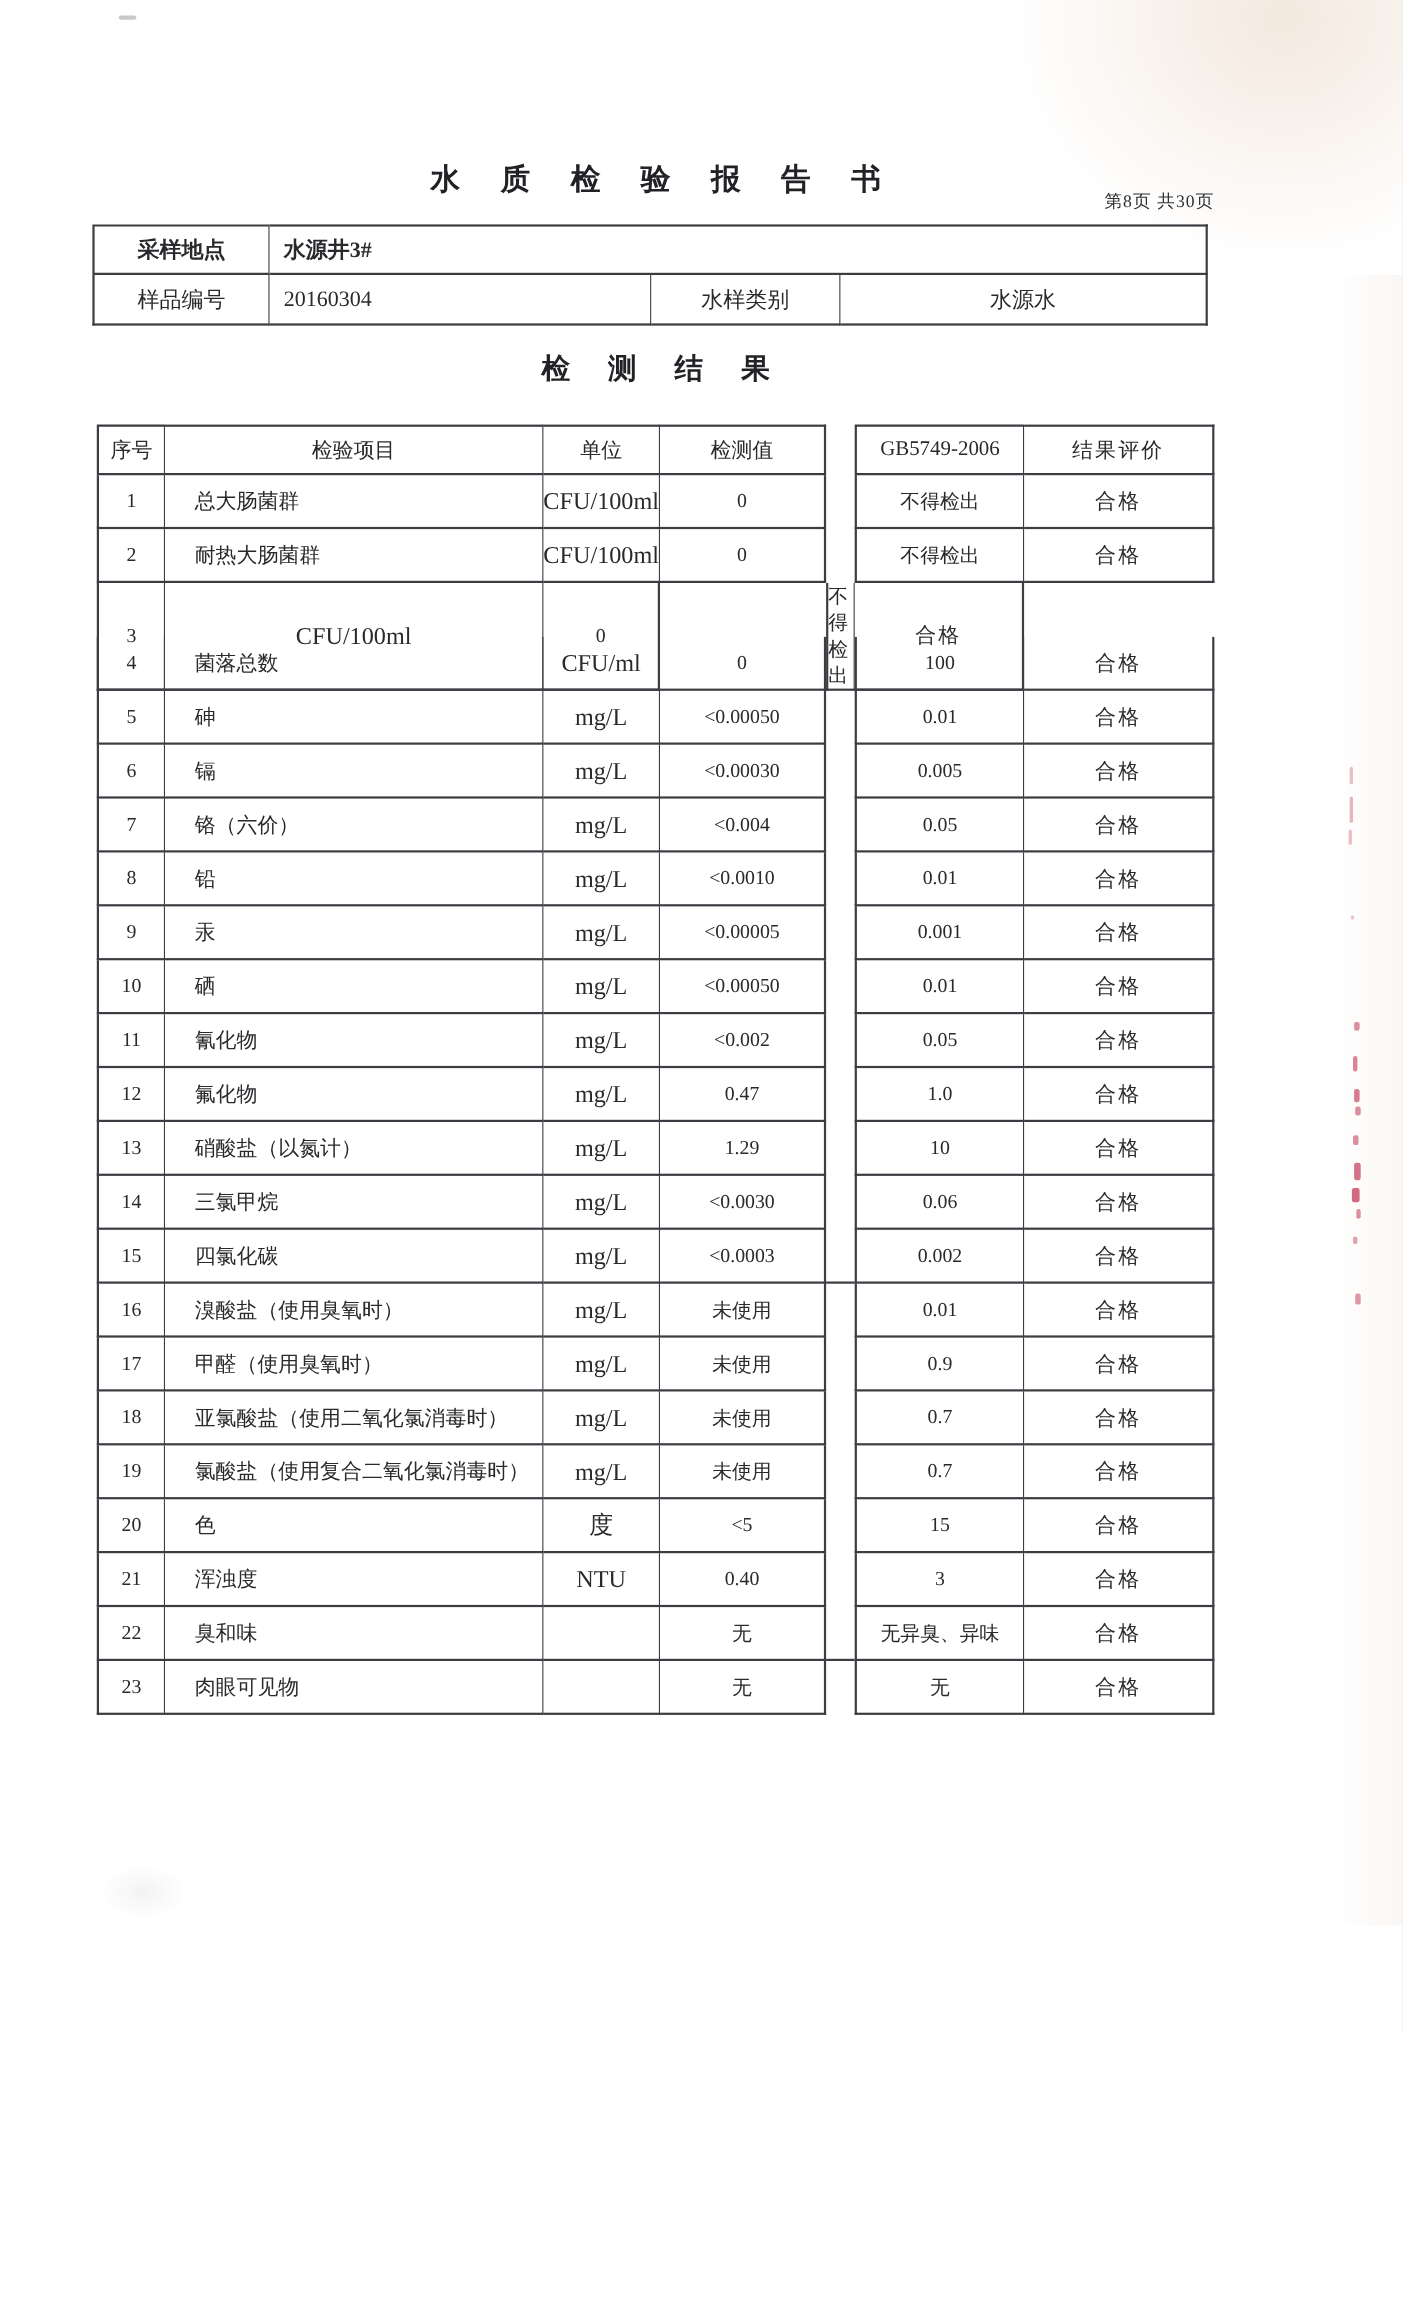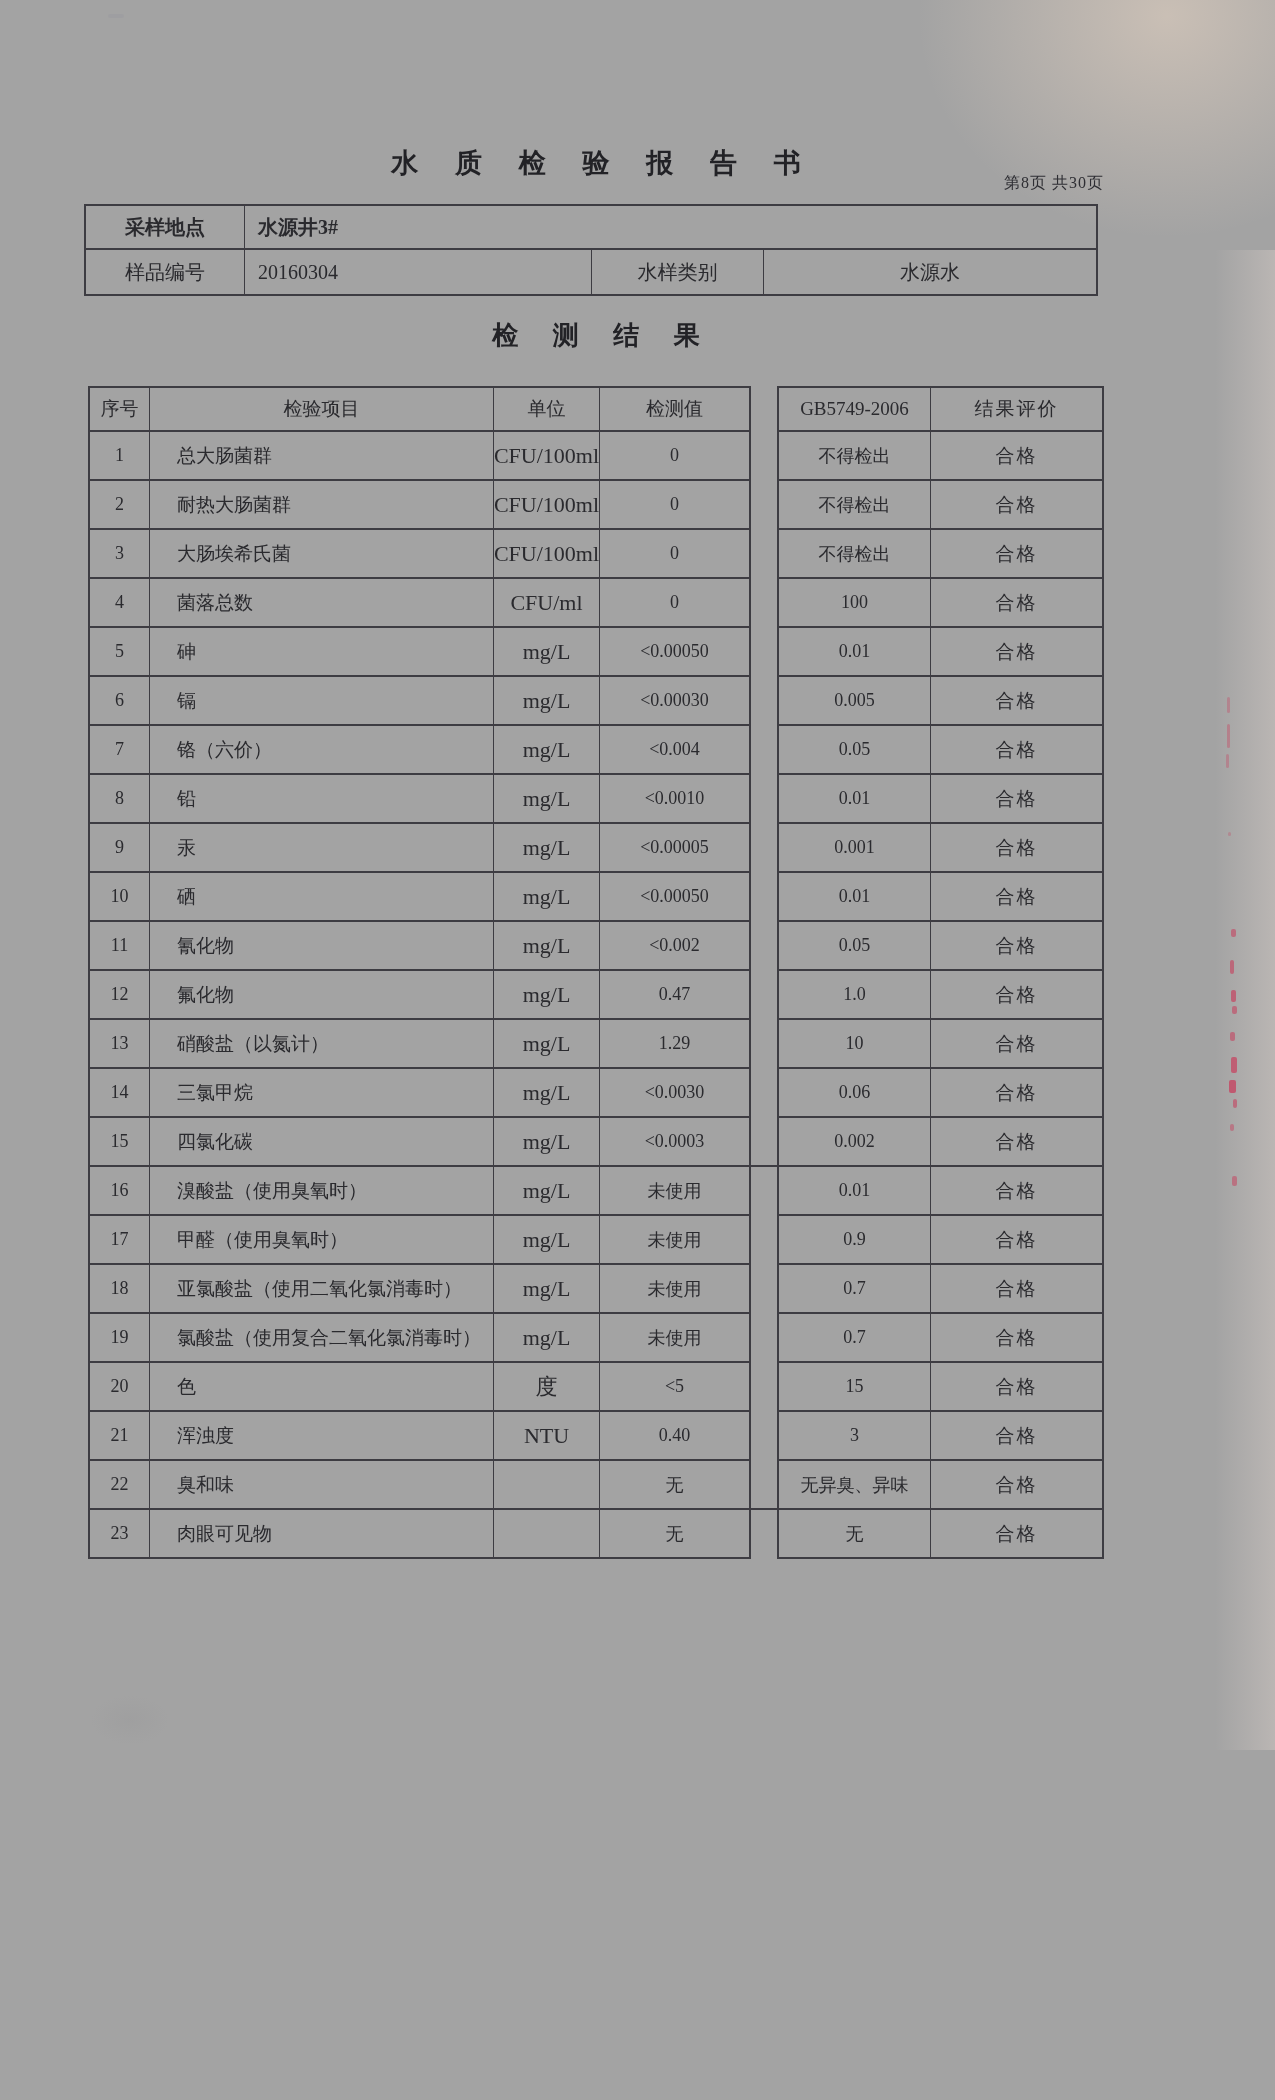--- a/index.html
+++ b/index.html
@@ -4,21 +4,21 @@
 <style>
   :root{
     --ln:#3d3c42;
     --txt:#2a2a2e;
   }
   html,body{margin:0;padding:0;background:#e9e9e7;}
   .page{
     position:relative;
     width:1275px;height:2100px;
     margin:0 auto;
-    background:#a3a3a3;
+    background:#ffffff;
     font-family:"Liberation Serif","DejaVu Serif",serif;
     color:var(--txt);
     overflow:hidden;
   }
   
   .scan-shade-tr{
     position:absolute;right:-60px;top:-80px;width:420px;height:320px;
     background:radial-gradient(ellipse at 60% 30%,rgba(233,214,196,.55),rgba(233,214,196,0) 70%);
     pointer-events:none;
   }
@@ -161,21 +161,20 @@
           <div class="c no">2</div>
           <div class="c item">耐热大肠菌群</div>
           <div class="c unit">CFU/100ml</div>
           <div class="c value">0</div>
           <div class="c gap"></div>
           <div class="c gb">不得检出</div>
           <div class="c result">合格</div>
         </div>
         <div class="rt-row">
           <div class="c no">3</div>
-          <div class="c item">大肠埃希氏菌</div>
           <div class="c unit">CFU/100ml</div>
           <div class="c value">0</div>
           <div class="c gap"></div>
           <div class="c gb">不得检出</div>
           <div class="c result">合格</div>
         </div>
         <div class="rt-row">
           <div class="c no">4</div>
           <div class="c item">菌落总数</div>
           <div class="c unit">CFU/ml</div>

